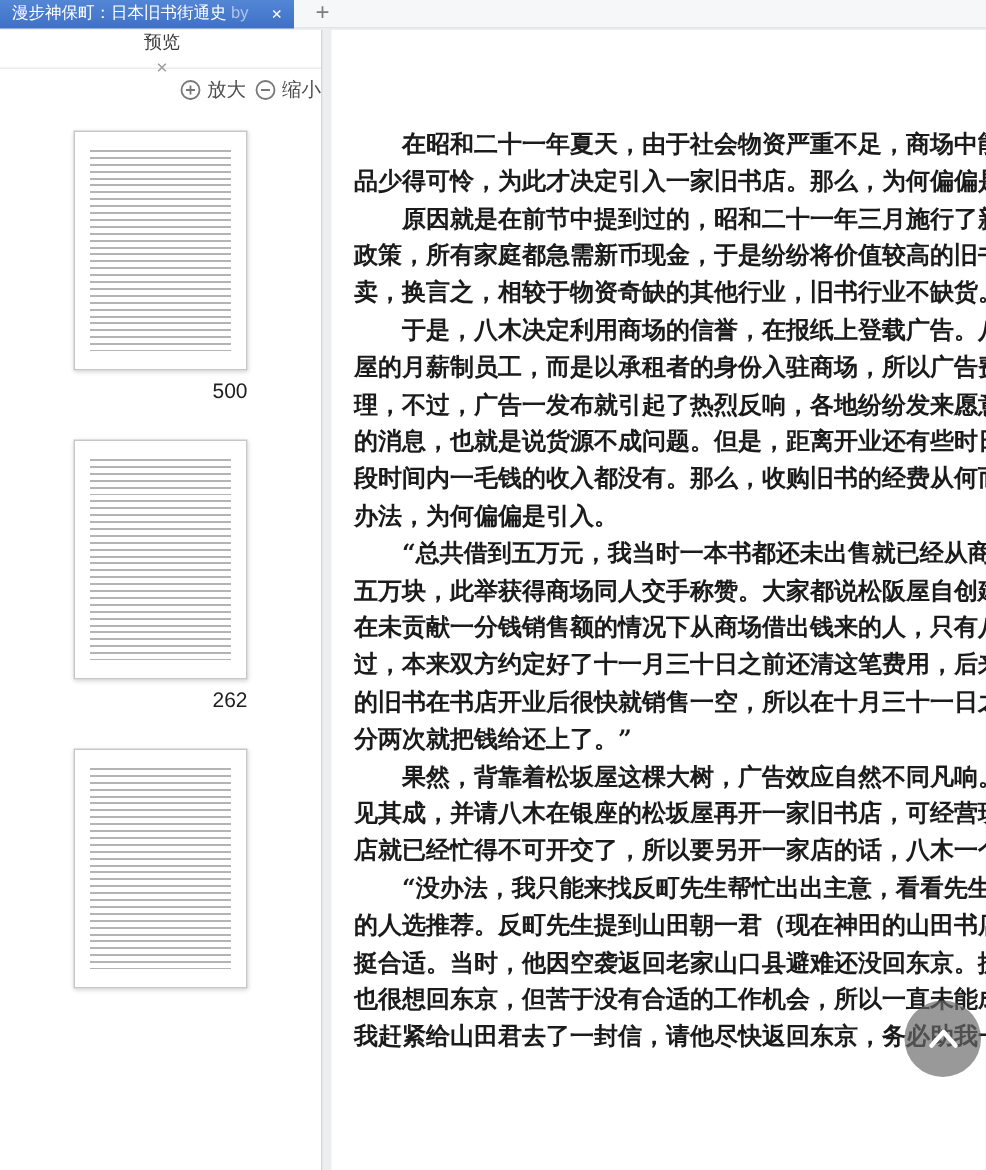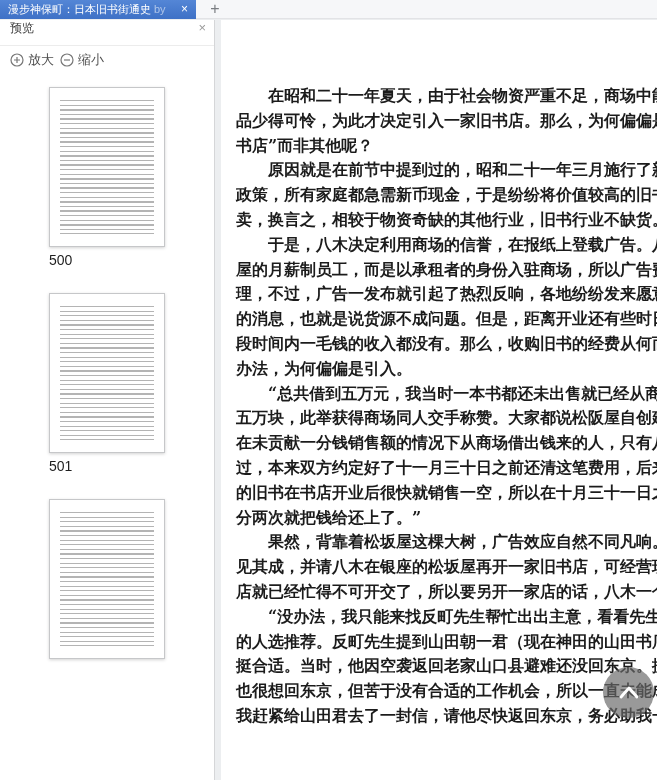--- a/index.html
+++ b/index.html
@@ -16,35 +16,35 @@
   .tab-title { flex:1; white-space:nowrap; overflow:hidden; }
   .tab-title .suffix { color:rgba(255,255,255,0.55); margin-left:3px; }
   .tab-close { color:#fff; font-size:12px; line-height:19px; padding:0 2px; cursor:default; }
   .newtab { position:absolute; left:204px; top:0; width:22px; height:19px;
             color:#7a7d82; font-size:16px; line-height:17px; text-align:center; }
 
   
   .sidebar { position:absolute; left:0; top:20px; width:215px; height:760px;
              background:#fff; border-right:1px solid #d5d6d8; overflow:hidden; }
   .sb-header { height:26px; border-bottom:1px solid #ececec;
-               display:flex; align-items:flex-start; padding:0 8px 0 10px; }
+               display:flex; align-items:center; padding:0 8px 0 10px;flex-direction:column; }
   .sb-title { font-size:12px; color:#3c3c3c; flex:1; }
   .sb-close { color:#9a9a9a; font-size:13px; }
   .sb-tools { height:28px; display:flex; align-items:center; gap:6px;
-              padding-left:10px; color:#4e4e4e; font-size:13px; }
+              padding-left:10px; color:#4e4e4e; font-size:13px;justify-content:flex-end; }
   .tool { display:flex; align-items:center; gap:4px; }
   .tool svg { display:block; }
   .thumbs { padding-top:13px; }
   .thumb { width:116px; margin:0 auto 24px auto; }
   .thumb-page { width:116px; height:160px; background:#fff;
                 border:1px solid #c6c7c9; box-shadow:0 1px 3px rgba(0,0,0,0.18);
                 padding:12px 10px; }
   .thumb-ink { width:100%; height:100%; opacity:.75;
     background:repeating-linear-gradient(to bottom,#9b9b9b 0 1.3px,transparent 1.3px 4.6px); }
-  .thumb-label { text-align:left; font-size:14px; color:#1e1e1e;
+  .thumb-label { text-align:right; font-size:14px; color:#1e1e1e;
                  margin-top:5px; height:17px; }
 
   
   .main { position:absolute; left:221px; top:20px; width:436px; height:760px;
           background:#fff; }
   .page-text { position:absolute; left:15px; top:64px; width:411px; }
   .line { font-family:"DejaVu Serif", serif; font-weight:600;
           font-size:16px; color:#1b1b1b; height:24.8px; line-height:24.8px;
           white-space:nowrap; text-align:justify; text-align-last:justify; }
   .line.end { text-align-last:left; }
@@ -94,35 +94,34 @@
       <div class="thumb">
         <div class="thumb-page">
           <div class="thumb-ink"></div>
         </div>
         <div class="thumb-label">500</div>
       </div>
       <div class="thumb">
         <div class="thumb-page">
           <div class="thumb-ink"></div>
         </div>
-        <div class="thumb-label">501</div>
+        <div class="thumb-label">262</div>
       </div>
       <div class="thumb">
         <div class="thumb-page">
           <div class="thumb-ink"></div>
         </div>
       </div>
     </div>
 </div>
 
 <div class="main">
   <div class="page-text" id="page-text">
       <div class="line indent">在昭和二十一年夏天，由于社会物资严重不足，商场中能上架销售的商</div>
       <div class="line">品少得可怜，为此才决定引入一家旧书店。那么，为何偏偏是引入“旧</div>
-      <div class="line end">书店”而非其他呢？</div>
       <div class="line indent">原因就是在前节中提到过的，昭和二十一年三月施行了新旧货币兑换</div>
       <div class="line">政策，所有家庭都急需新币现金，于是纷纷将价值较高的旧书拿出来变</div>
       <div class="line end">卖，换言之，相较于物资奇缺的其他行业，旧书行业不缺货。</div>
       <div class="line indent">于是，八木决定利用商场的信誉，在报纸上登载广告。八木不是松坂</div>
       <div class="line">屋的月薪制员工，而是以承租者的身份入驻商场，所以广告费用均为自</div>
       <div class="line">理，不过，广告一发布就引起了热烈反响，各地纷纷发来愿意变卖旧书</div>
       <div class="line">的消息，也就是说货源不成问题。但是，距离开业还有些时日，八木这</div>
       <div class="line">段时间内一毛钱的收入都没有。那么，收购旧书的经费从何而来呢？没</div>
       <div class="line end">办法，为何偏偏是引入。</div>
       <div class="line indent">“总共借到五万元，我当时一本书都还未出售就已经从商场借出了</div>

